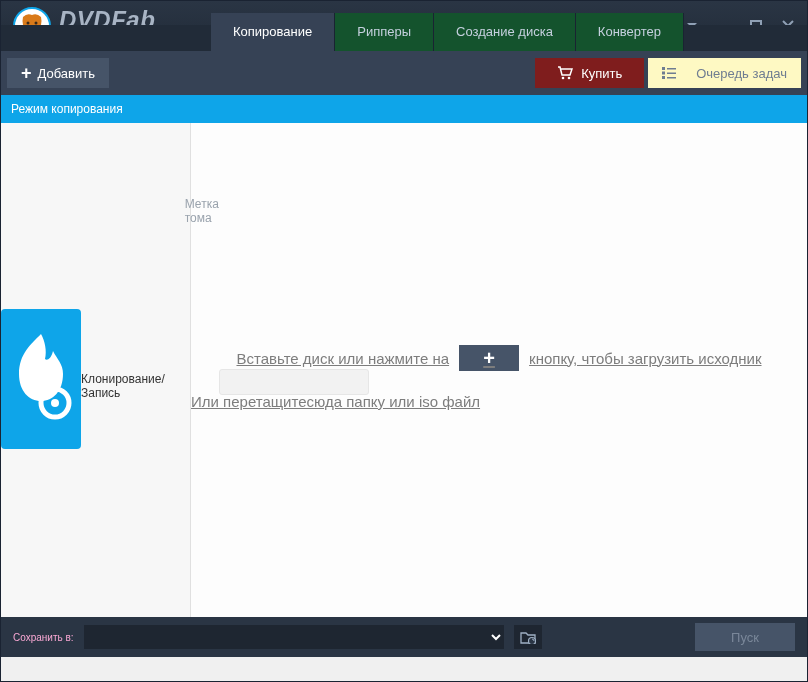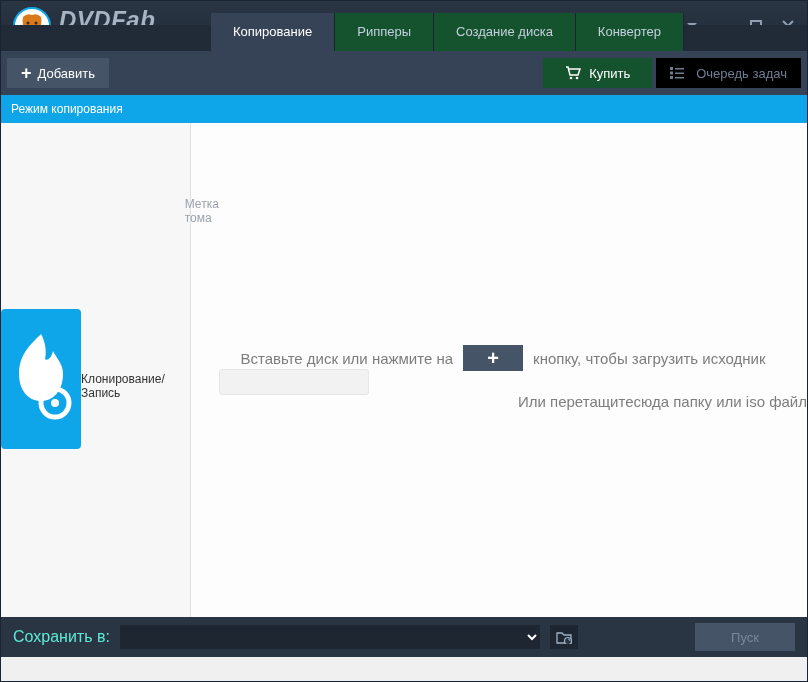--- a/index.html
+++ b/index.html
@@ -13,40 +13,40 @@
 .wc { width: 14px; height: 14px; display: flex; align-items: center; justify-content: center; color: #8fa0b5; cursor: pointer; }
 
 .tabbar { height: 26px; background: #212b38; display: flex; padding-left: 210px; margin-top: -26px; position: relative; }
 .tab { padding: 0 22px; height: 38px; line-height: 38px; color: #c5d0de; font-size: 13px; cursor: pointer; background: #14532d; border-right: 1px solid #1a2332; position: relative; top: -12px; }
 .tab.active { background: #364255; color: #fff; }
 
 .toolbar { height: 44px; background: #364255; display: flex; align-items: center; padding: 4px 6px; gap: 4px; }
 .btn-add { background: #465468; color: #fff; height: 30px; padding: 0 14px; display: flex; align-items: center; gap: 6px; font-size: 13px; cursor: pointer; border: none; }
 .btn-add .plus { font-size: 18px; font-weight: bold; }
 .toolbar-spacer { flex: 1; }
-.btn-buy { background: #14532d; color: #fff; height: 30px; padding: 0 22px; display: flex; align-items: center; gap: 8px; font-size: 13px; cursor: pointer; border: none; }
-.btn-queue { background: #000000; color: #6f7d91; height: 30px; padding: 0 14px; display: flex; align-items: center; gap: 12px; font-size: 13px; border: none; }
+.btn-buy { background: #7f1d1d; color: #fff; height: 30px; padding: 0 22px; display: flex; align-items: center; gap: 8px; font-size: 13px; cursor: pointer; border: none; }
+.btn-queue { background: #fef9c3; color: #6f7d91; height: 30px; padding: 0 14px; display: flex; align-items: center; gap: 20px; font-size: 13px; border: none; }
 
 .modebar { height: 28px; background: #0ea5e9; color: #fff; font-size: 12px; display: flex; align-items: center; padding: 0 10px; }
 
 .workspace { display: flex; height: 494px; background: #fdfdfd; }
 .sidebar { width: 190px; background: #f7f7f7; border-right: 1px solid #e0e0e0; display: flex; align-items: center; padding-top: 18px; }
 .mode-tile { width: 110px; height: 140px; background: #0ea5e9; border-radius: 4px; display: flex; align-items: center; justify-content: center; }
 .mode-label { font-size: 12px; color: #333; margin-top: 14px; }
 .vol-label { font-size: 12px; color: #9aa3ad; align-self: flex-start; margin-left: 20px; margin-top: 56px; }
 .vol-input { width: 150px; height: 26px; background: #f2f2f2; border: 1px solid #e6e6e6; border-radius: 3px; margin-top: 6px; padding: 0 6px; font-size: 12px; }
 
 .main { flex: 1; position: relative; }
-.hint { position: absolute; top: 222px; left: 8px; right: 0; text-align: right; color: #7d7d7d; font-size: 15px; }
+.hint { position: absolute; top: 222px; left: 0; right: 0; text-align: left; color: #7d7d7d; font-size: 15px; text-decoration: underline; }
 .hint-row1 { display: flex; align-items: center; justify-content: center; gap: 10px; }
 .plus-btn { width: 60px; height: 26px; background: #465468; display: inline-flex; align-items: center; justify-content: center; color: #fff; font-size: 20px; font-weight: bold; cursor: pointer; }
 .hint-row2 { margin-top: 22px; }
 
 .footer { height: 40px; background: #2a3544; display: flex; align-items: center; padding: 0 12px; gap: 10px; }
-.footer-label { color: #5eead4; font-size: 16px; }
+.footer-label { color: #f9a8d4; font-size: 10px; }
 .save-select { flex: 0 0 420px; height: 24px; background: #1e2631; border: none; color: #fff; font-size: 12px; padding: 0 6px; }
 .folder-btn { width: 28px; height: 24px; background: #1e2631; display: flex; align-items: center; justify-content: center; cursor: pointer; color: #9fb0c4; }
 .footer-spacer { flex: 1; }
 .start-btn { width: 100px; height: 28px; background: #465468; color: #7a8799; border: none; font-size: 13px; }
 
 svg { display: block; }
 </style>
 </head>
 <body>
 

